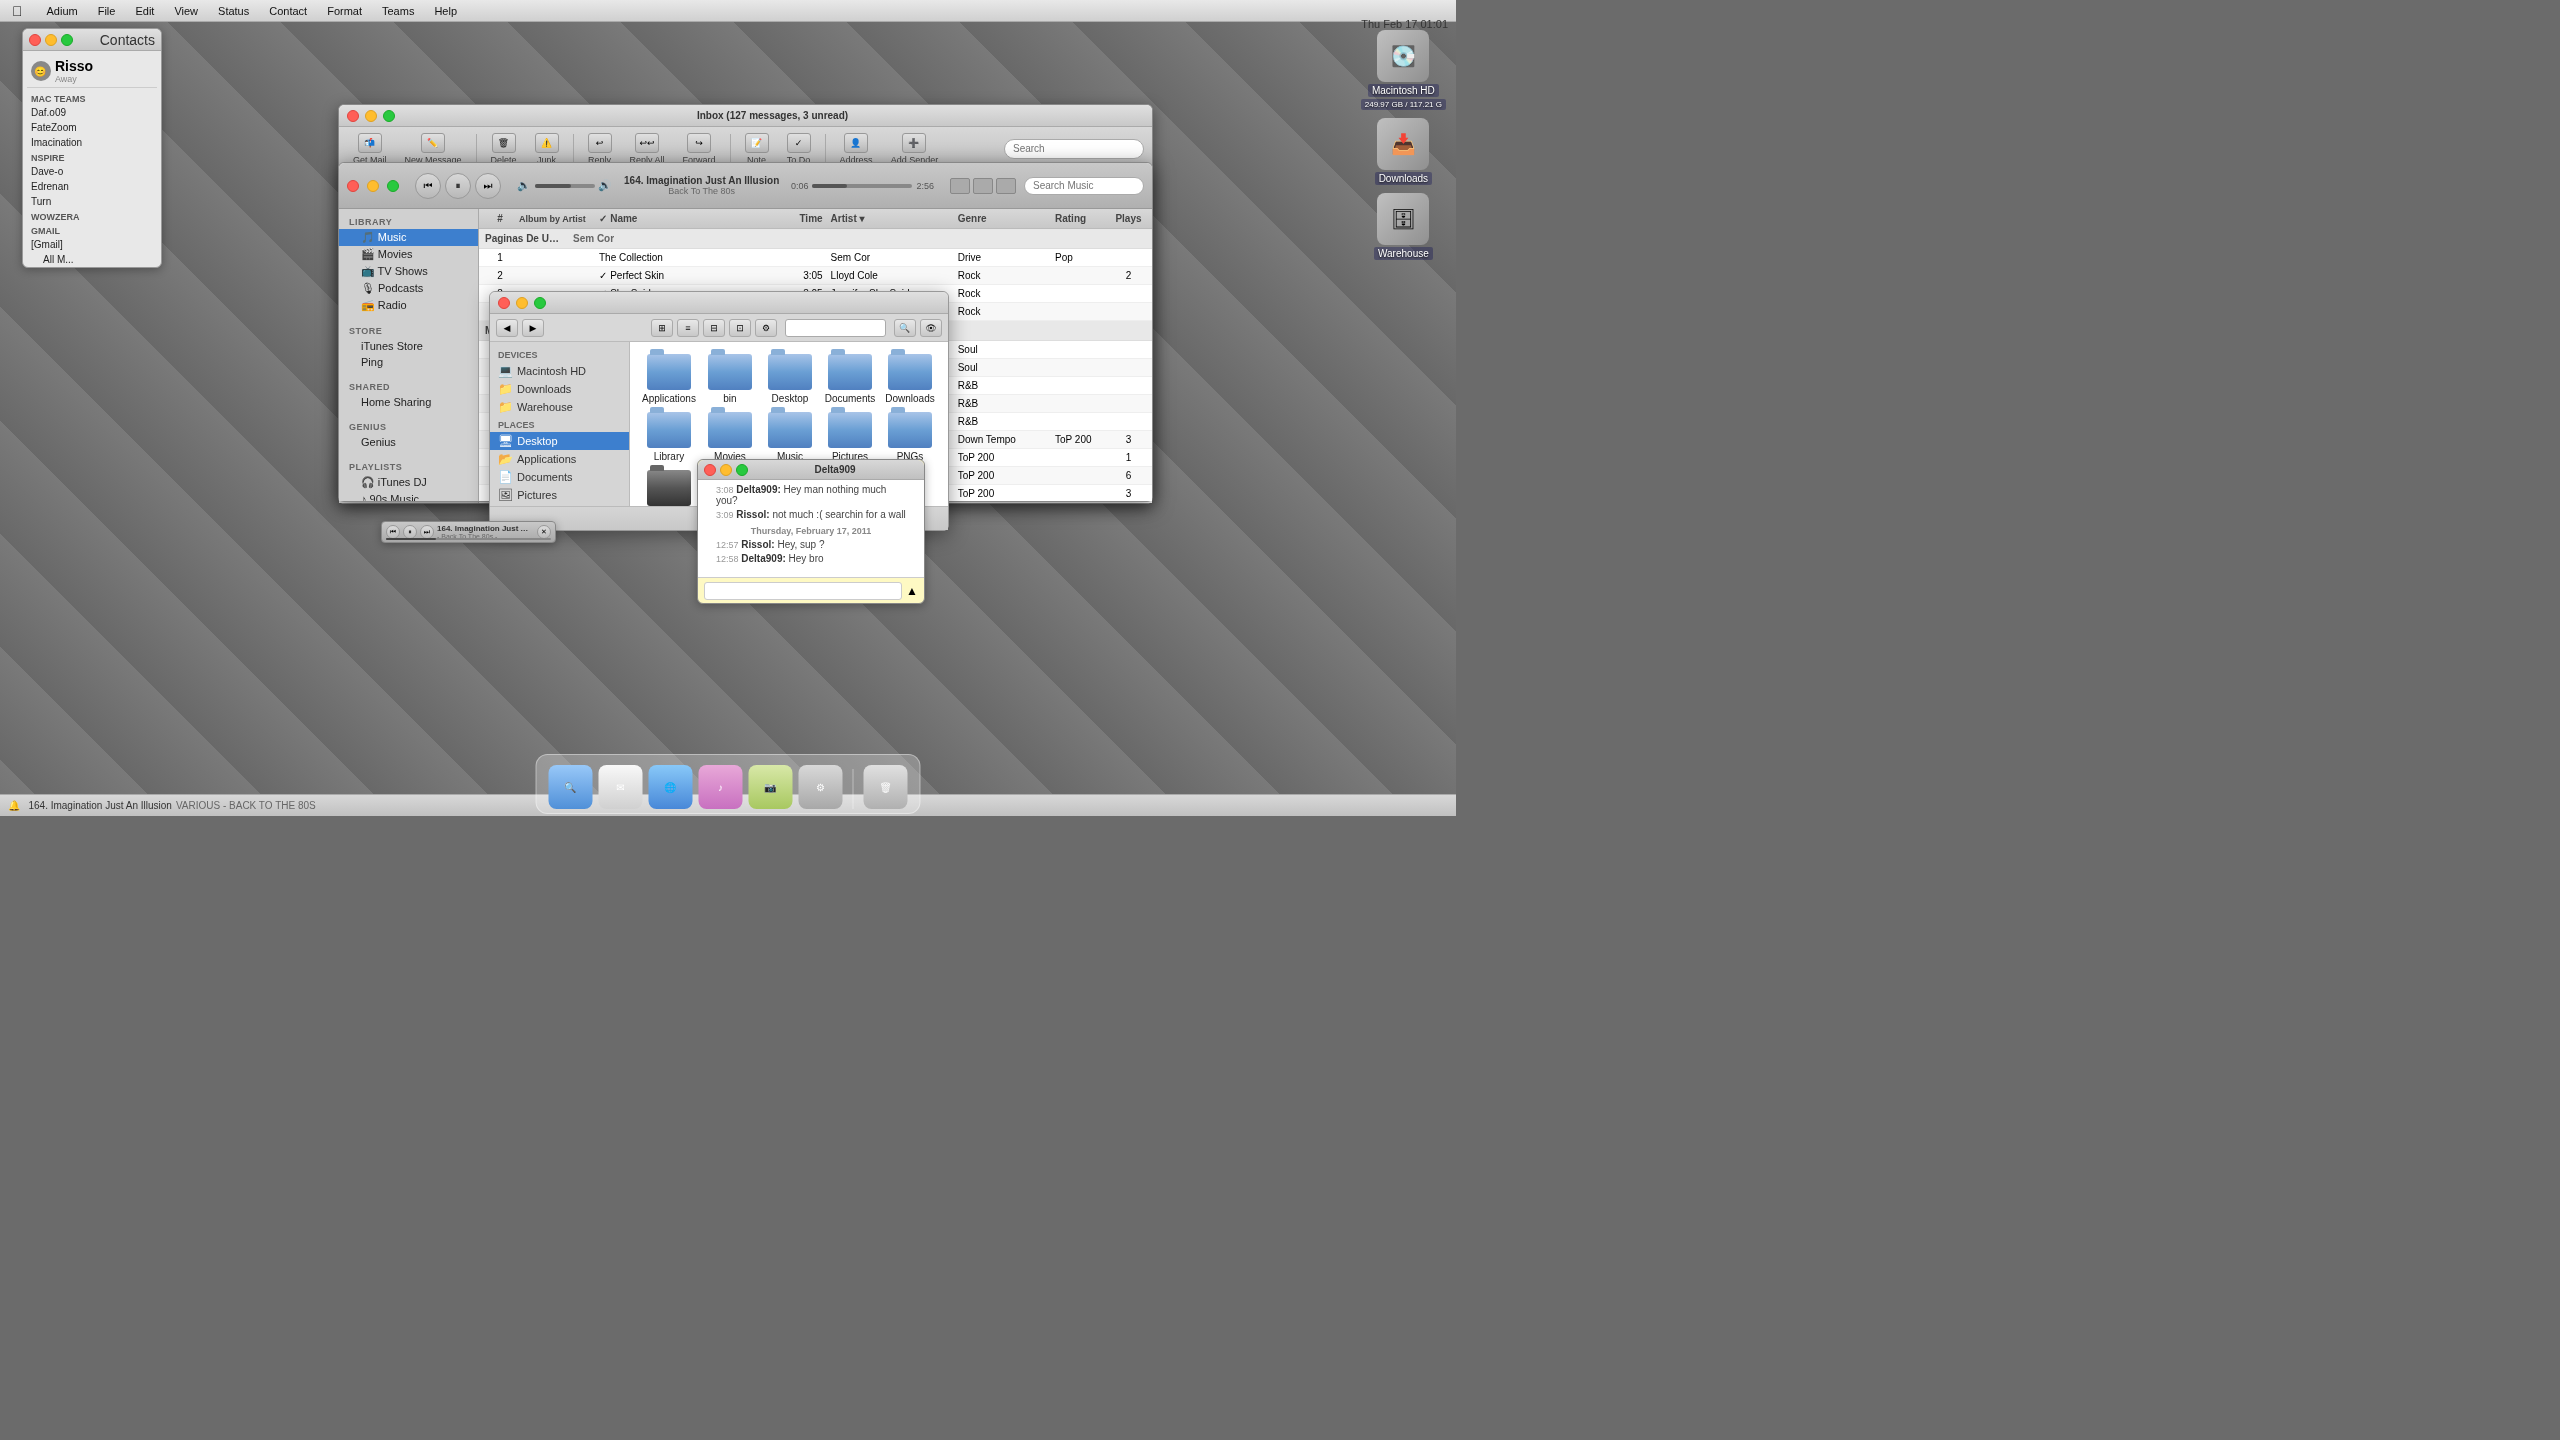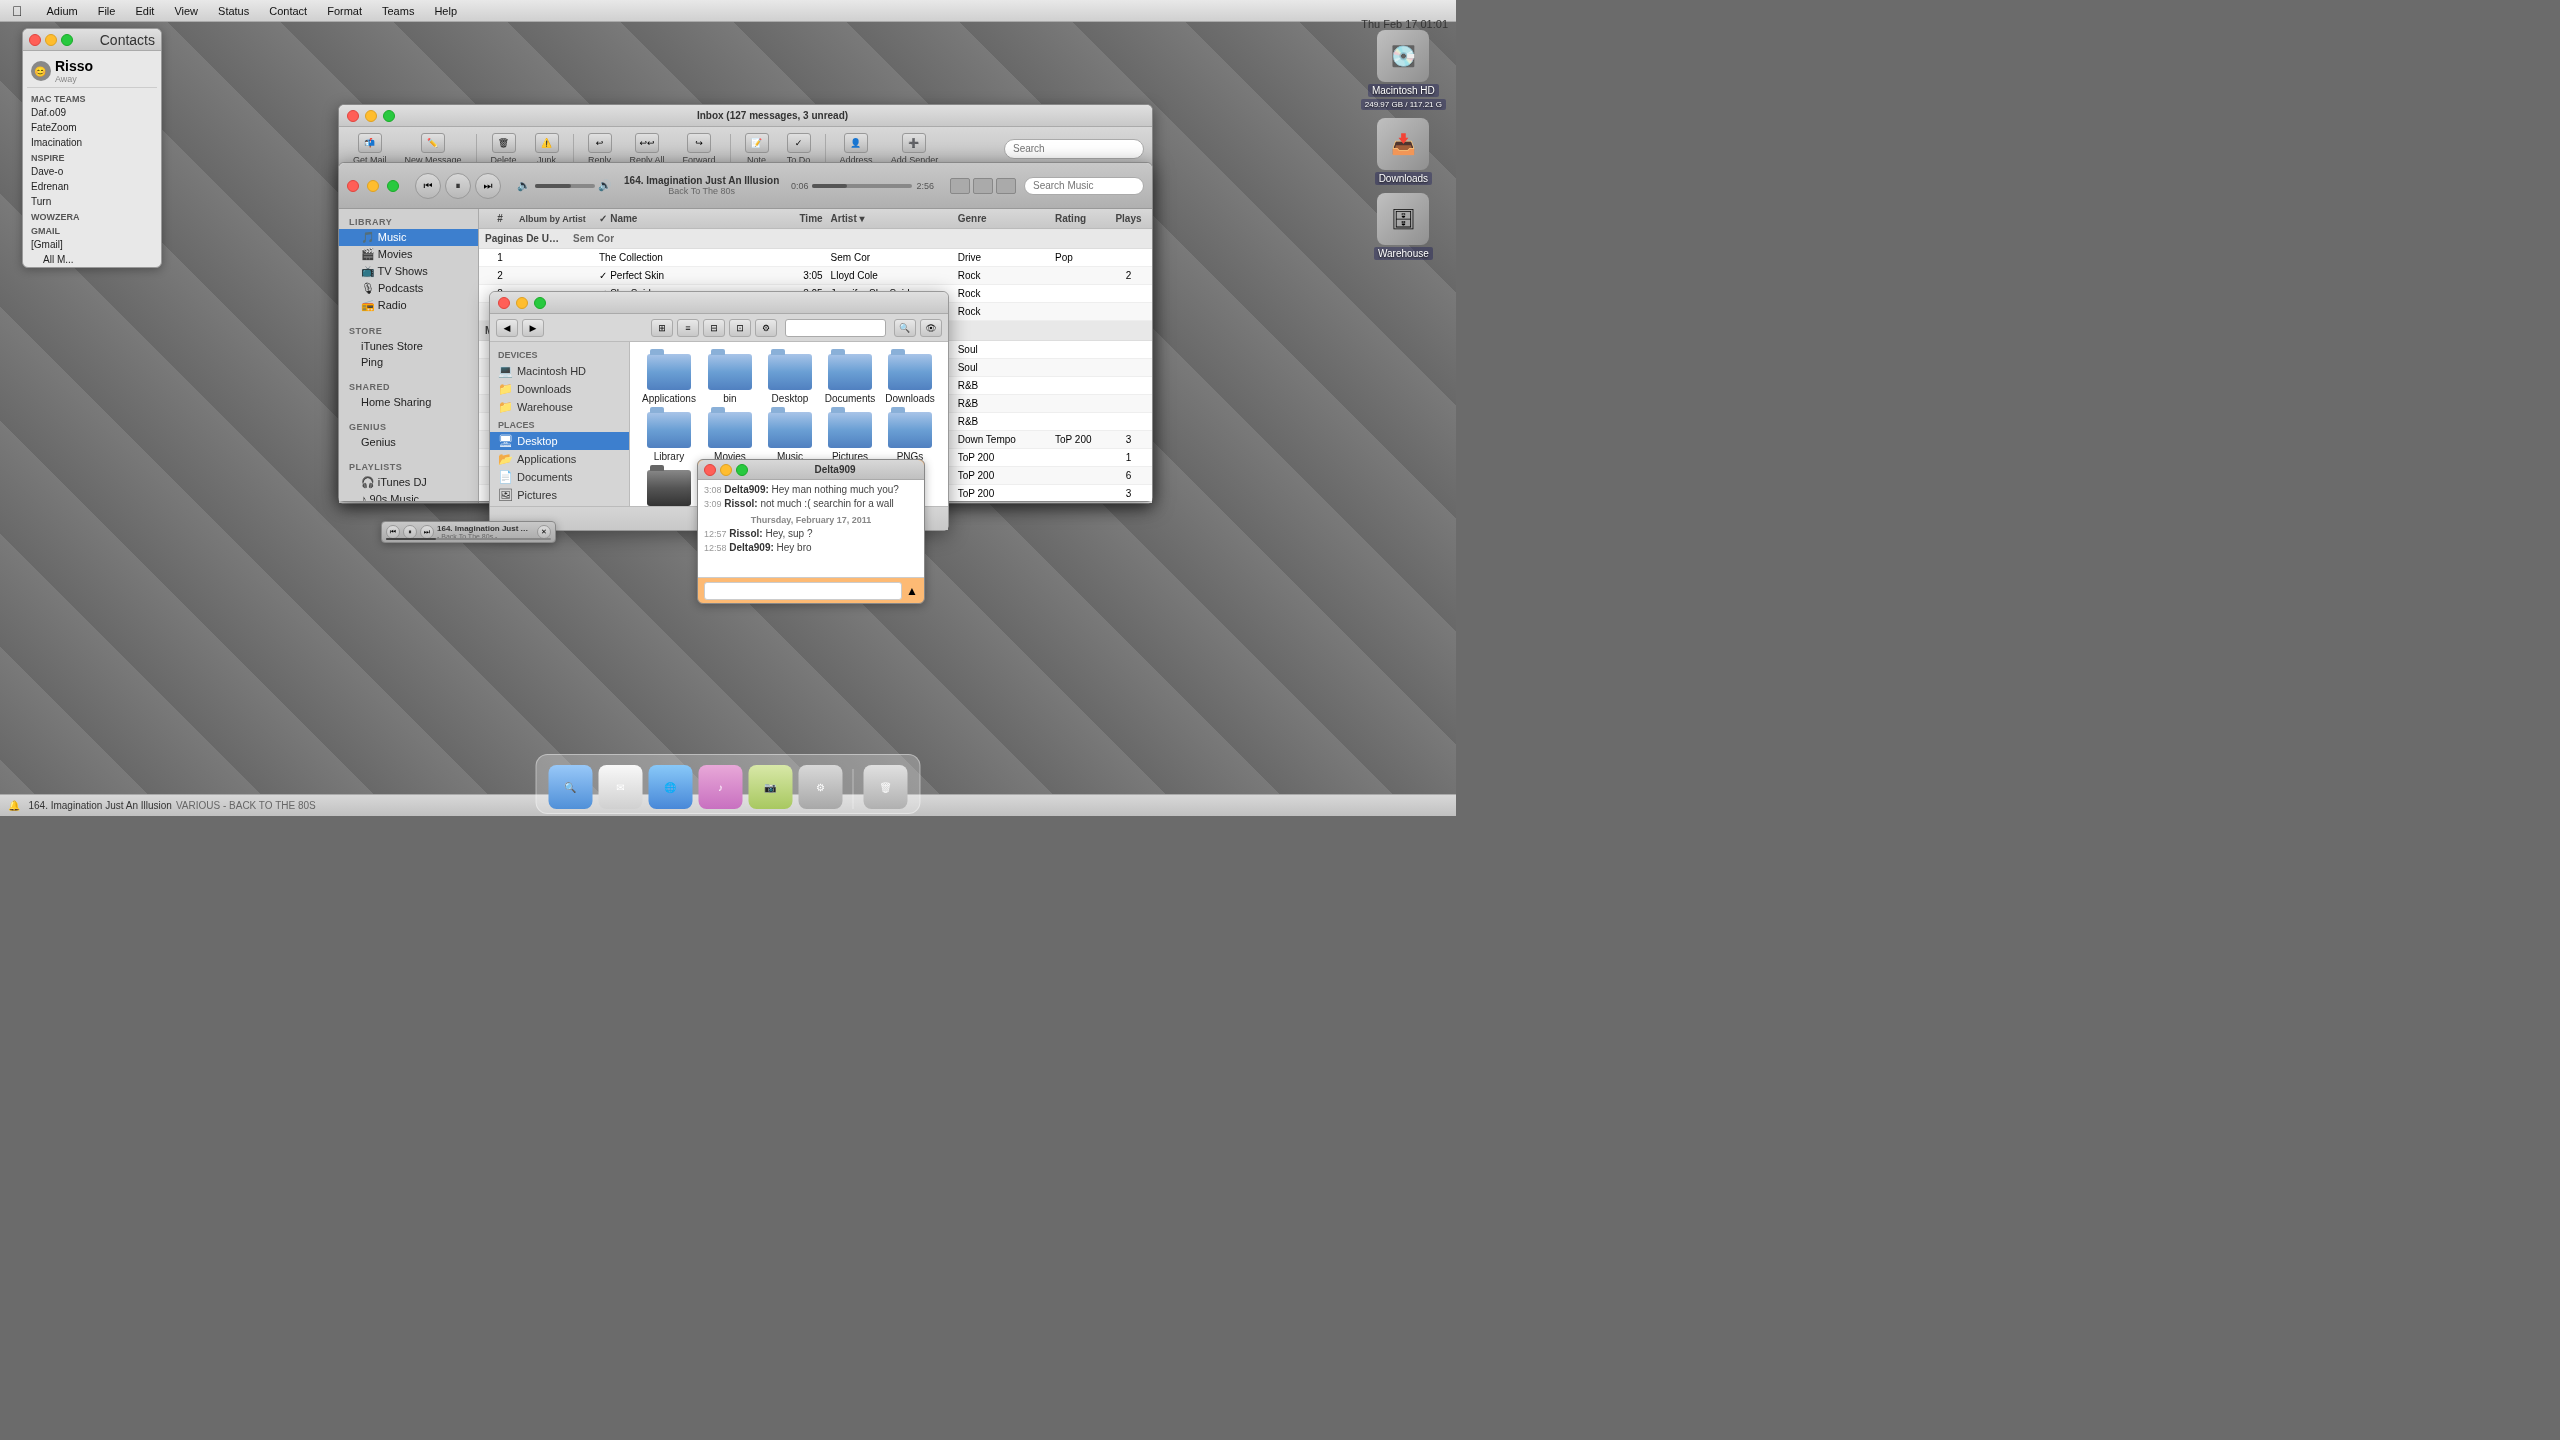--- a/index.html
+++ b/index.html
@@ -524,40 +524,40 @@
       text-transform: uppercase;
     }
 
     
     .chat-window {
       position: absolute;
       top: 459px;
       left: 697px;
       width: 228px;
       height: 145px;
-      background: #fdba74;
+      background: #fef9c3;
       border: 1px solid #888;
       border-radius: 6px;
       box-shadow: 0 2px 10px rgba(0,0,0,0.3);
       z-index: 40;
     }
     .chat-titlebar {
       height: 20px;
       background: linear-gradient(180deg, #d8d8d8, #c0c0c0);
       border-bottom: 1px solid #aaa;
       border-radius: 6px 6px 0 0;
       display: flex;
       align-items: center;
       padding: 0 6px;
       gap: 4px;
     }
     .chat-messages {
       height: calc(100% - 20px - 26px);
       overflow-y: auto;
-      padding: 4px 6px;
+      padding: 4px 18px;
       background: white;
       font-size: 10px;
     }
     .chat-msg { margin-bottom: 3px; }
     .chat-msg-time { color: #999; font-size: 9px; }
     .chat-msg-name { font-weight: bold; color: #333; }
     .chat-msg-text { color: #444; }
     .chat-date-divider {
       text-align: center;
       font-size: 9px;

